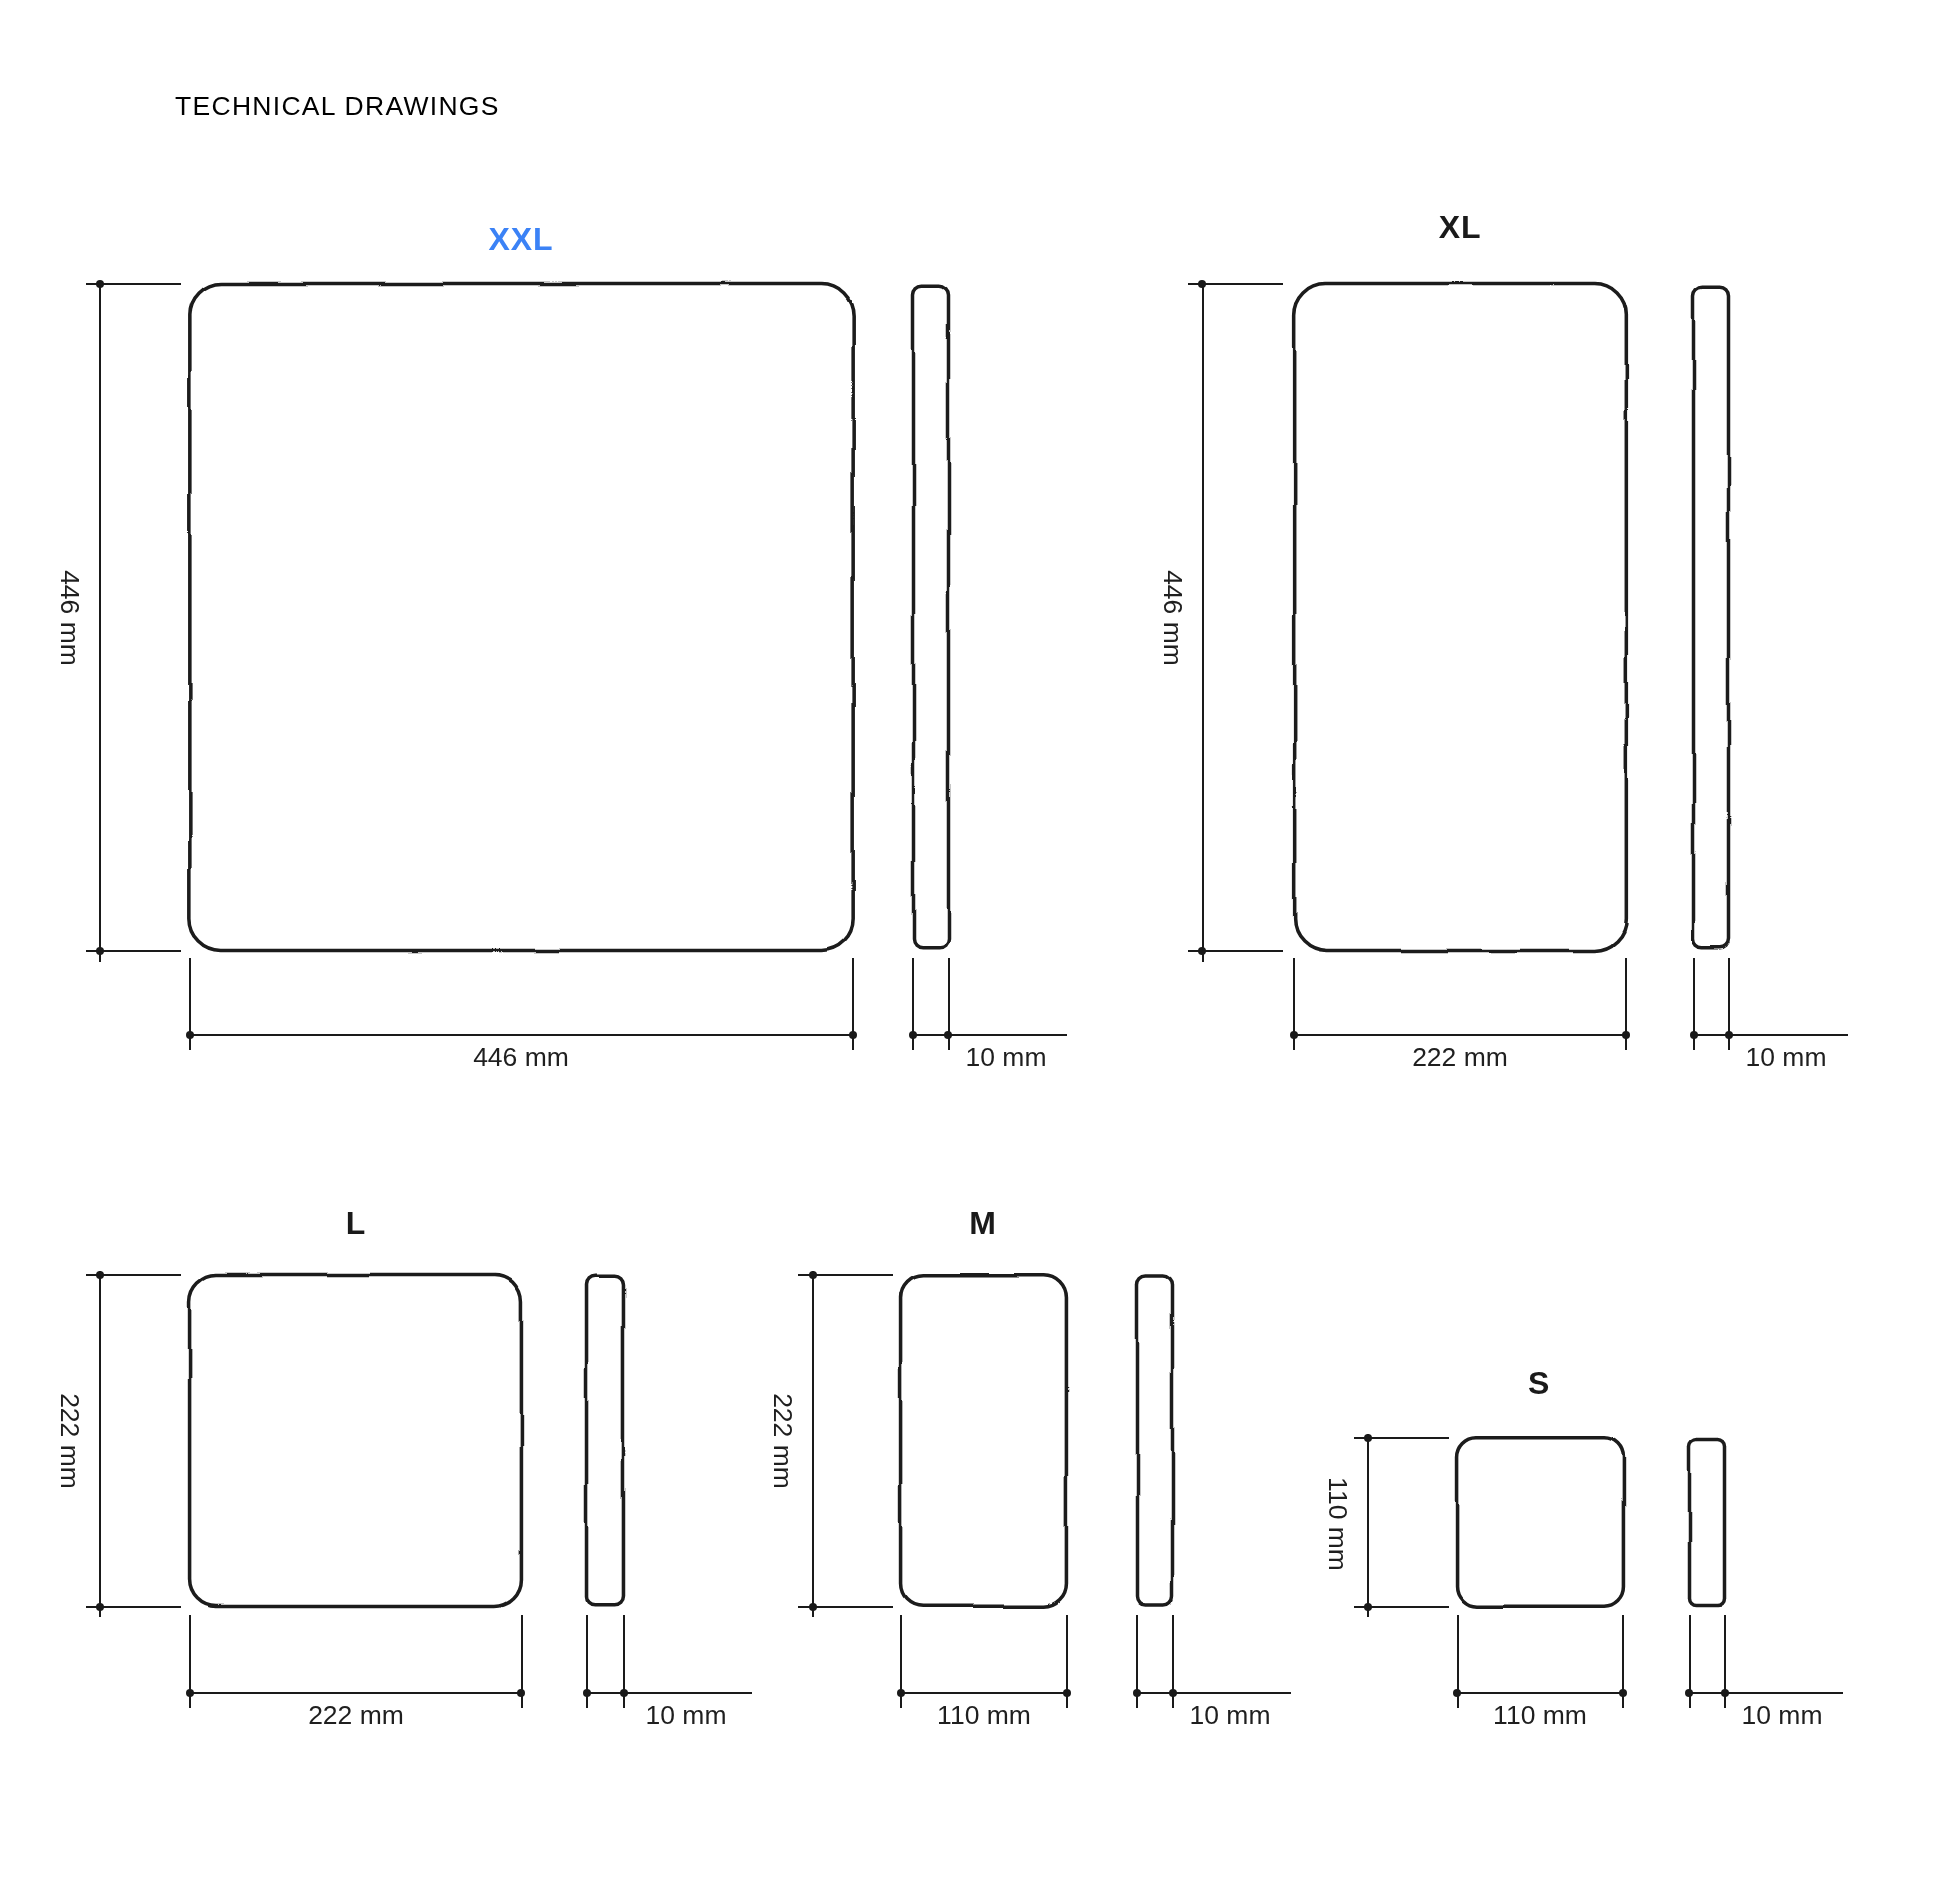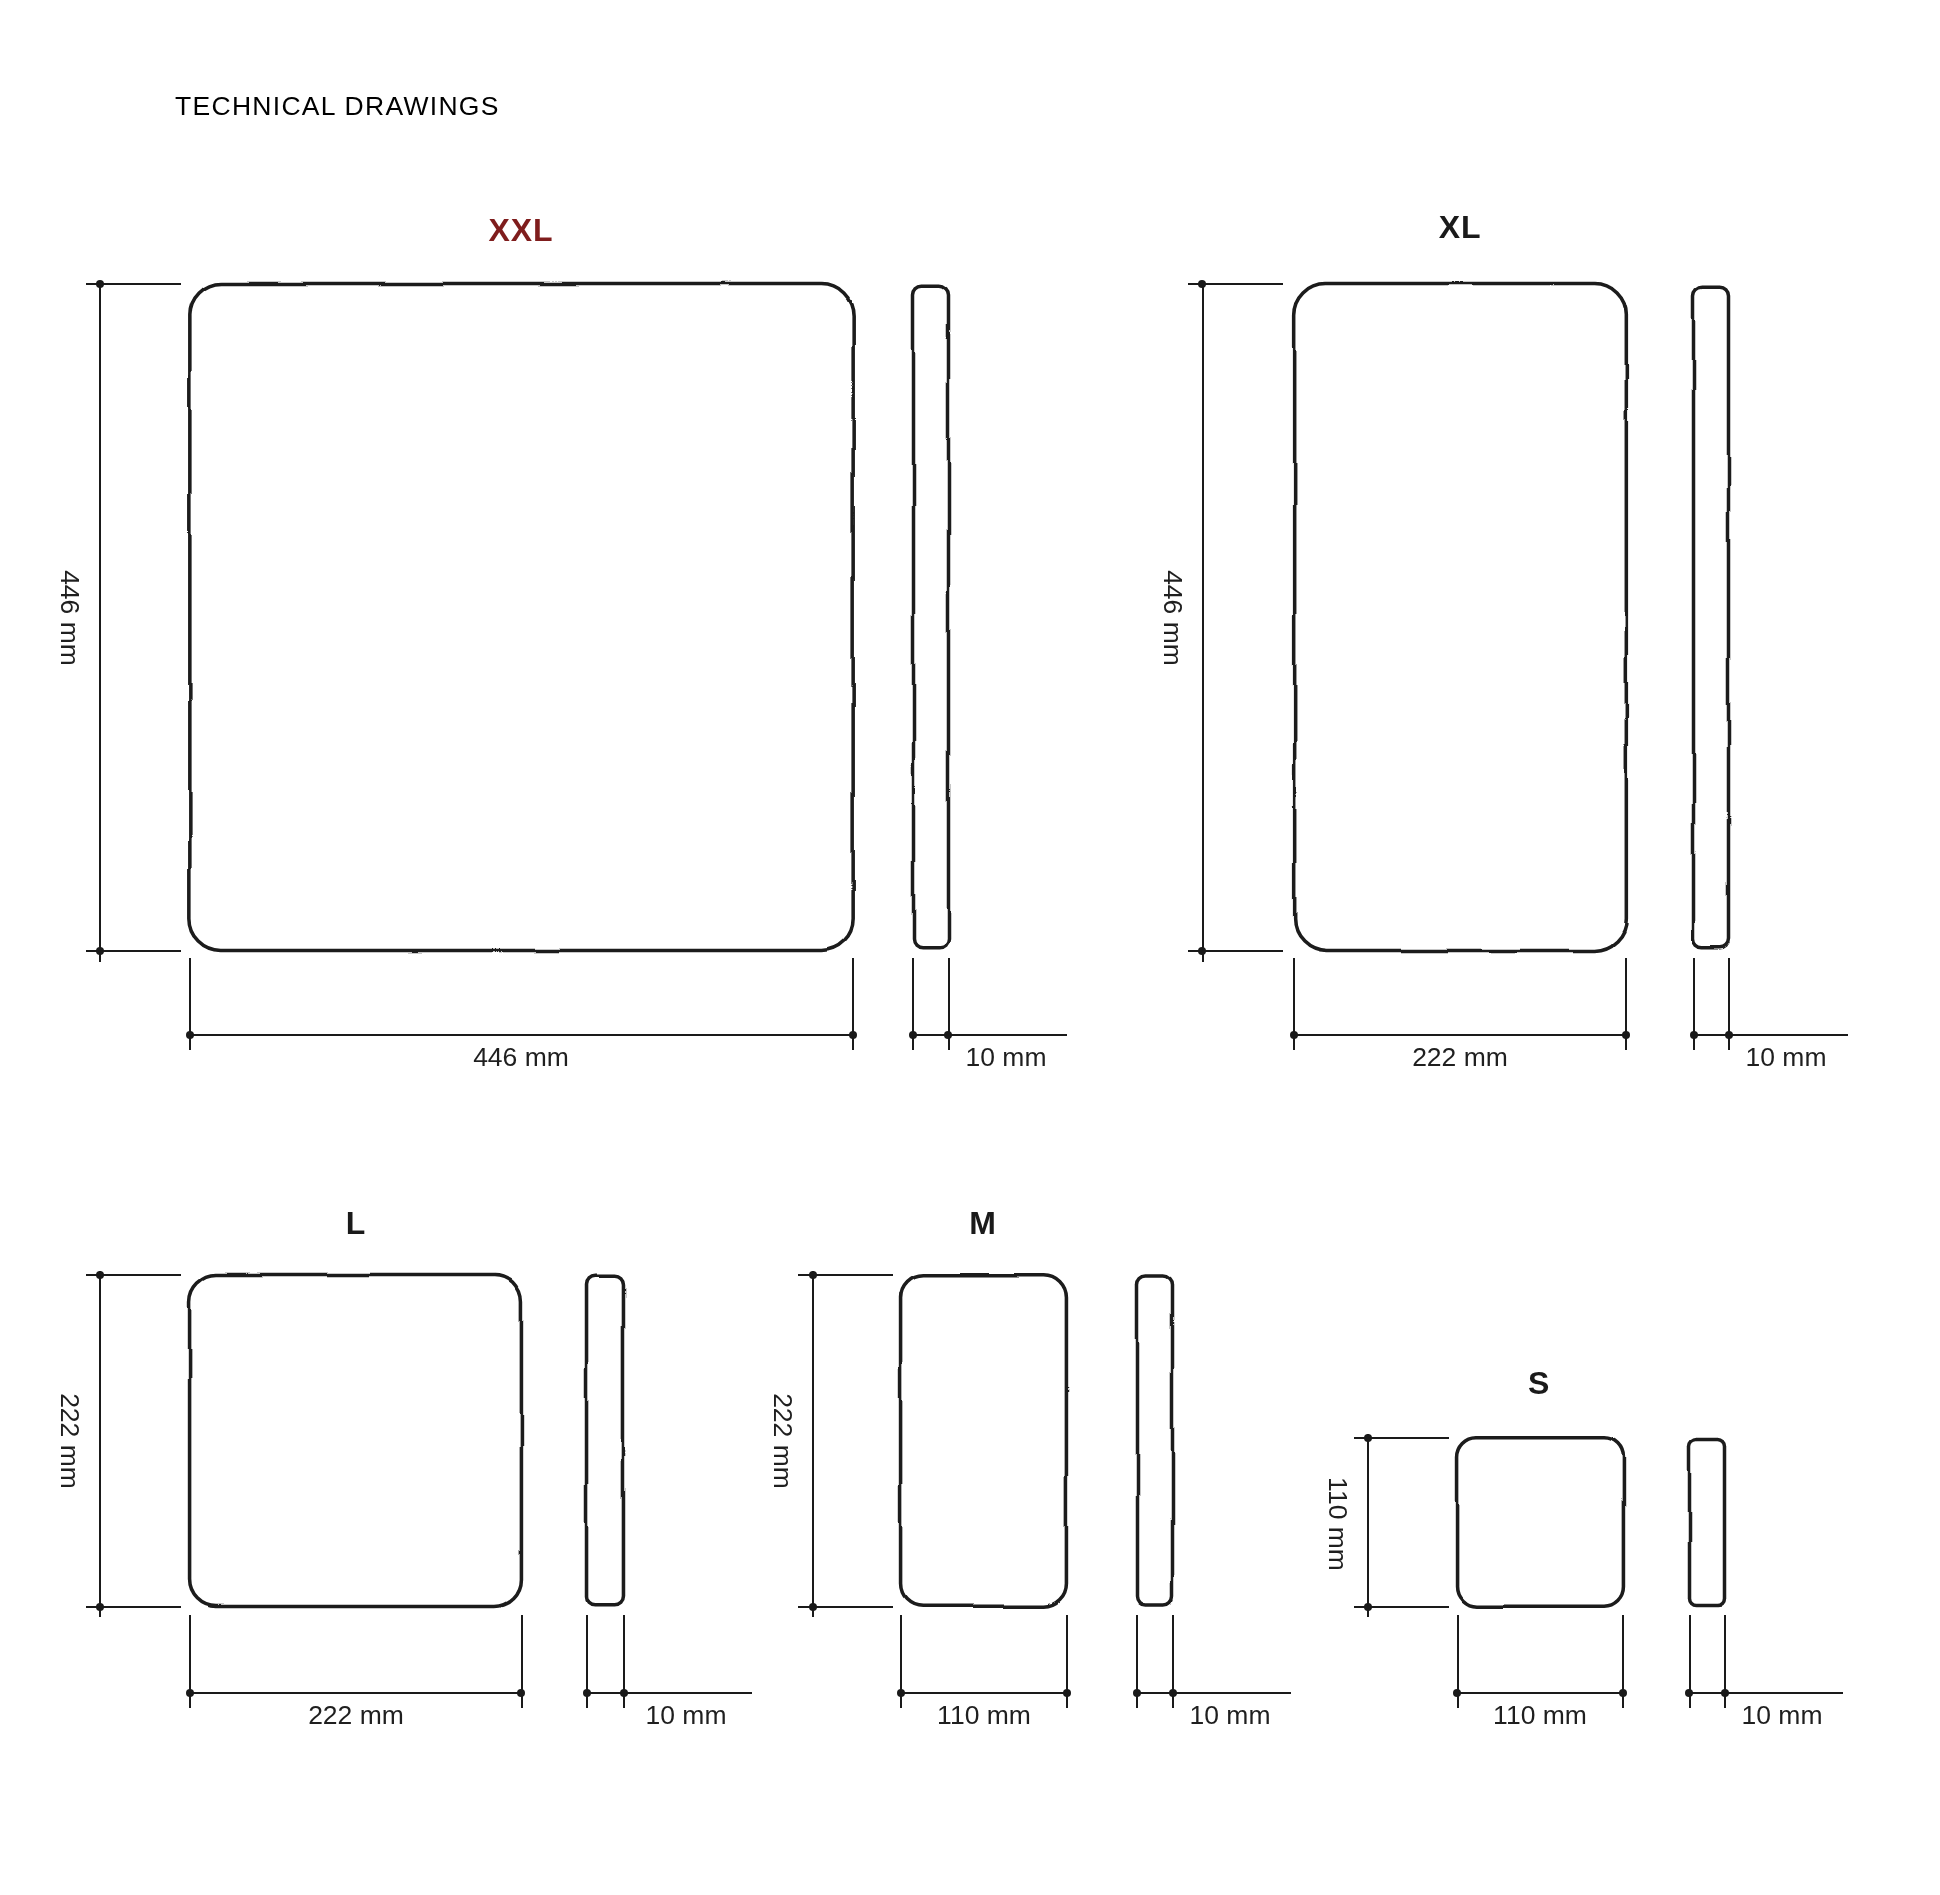--- a/index.html
+++ b/index.html
@@ -44,21 +44,21 @@
       <feTurbulence type="fractalNoise" baseFrequency="0.013" numOctaves="2" seed="27" result="n"></feTurbulence>
       <feDisplacementMap in="SourceGraphic" in2="n" scale="4" xChannelSelector="R" yChannelSelector="G"></feDisplacementMap>
     </filter>
   </defs>
 </svg>
 
 <div class="canvas">
   <div class="page-title">TECHNICAL DRAWINGS</div>
 
 <div class="drawing-group">
-      <div class="size-title" style="left: 521px; top: 230px; color: #7f1d1d;">XXL</div>
+      <div class="size-title" style="left: 521px; top: 239px; color: #3b82f6;">XXL</div>
       <div class="shape" style="left: 179px; top: 273px;">
         <svg width="685" height="688" viewBox="0 0 776 780">
           <g filter="url(#wobble0)">
             <rect x="12" y="12" width="752" height="756" rx="36" ry="36" fill="#ffffff" stroke="#1a1a1a" stroke-width="4"></rect>
           </g>
         </svg>
       </div>
       <div class="shape" style="left: 903px; top: 273px;">
         <svg width="56" height="688" viewBox="0 0 64 780">
           <g filter="url(#wobble1)">

